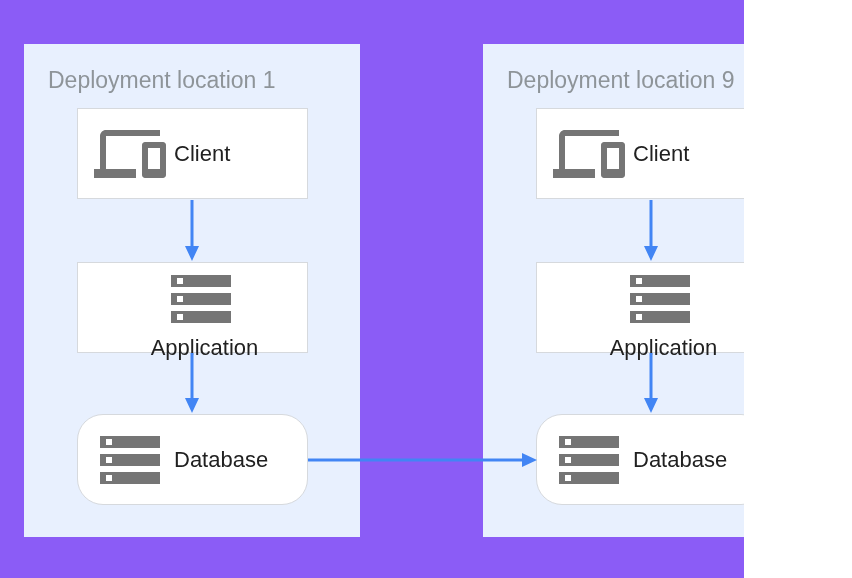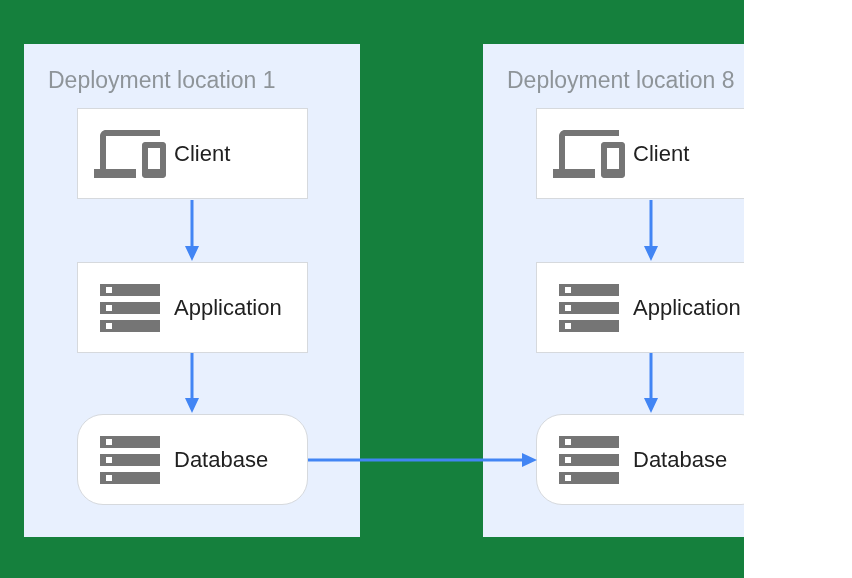--- a/index.html
+++ b/index.html
@@ -11,21 +11,21 @@
     --label-text: #212121;
     --arrow-blue: #4285F4;
   }
   * { margin: 0; padding: 0; box-sizing: border-box; }
   html, body { background: #FFFFFF; }
   body { font-family: "Liberation Sans", "DejaVu Sans", sans-serif; }
   .canvas {
     position: relative;
     width: 744px;
     height: 578px;
-    background: #15803d;
+    background: #8b5cf6;
     overflow: hidden;
   }
   .arrows {
     position: absolute;
     left: 0; top: 0;
     width: 852px;
     height: 578px;
     z-index: 2;
     pointer-events: none;
   }
@@ -60,21 +60,21 @@
     left: 53px;
     width: 231px;
     height: 91px;
     background: var(--node-bg, #FFFFFF);
     border: 1px solid var(--node-border, #D6D9DD);
     display: flex;
     align-items: center;
     padding-left: 16px;
   }
   .node-top-1 { top: 64px; }
-  .node-top-2 { top: 218px; }
+  .node-top-2 { top: 218px; flex-direction: column; }
   .node-top-3 { top: 370px; border-radius: 26px; }
   .icon {
     width: 72px;
     height: 72px;
     display: flex;
     align-items: center;
     justify-content: center;
     flex: 0 0 auto;
   }
   .icon svg { display: block; fill: var(--icon-gray, #757575); }
@@ -139,21 +139,21 @@
       <span class="icon">
         <svg viewBox="0 0 24 24" width="72" height="72">
             <path d="M2 20h20v-4H2v4zm2-3h2v2H4v-2zM2 4v4h20V4H2zm4 3H4V5h2v2zm-4 7h20v-4H2v4zm2-3h2v2H4v-2z"></path>
           </svg>
       </span>
       <span class="node-label">Database</span>
     </div>
   </section>
 
   <section class="panel" style="left:483px">
-    <h2 class="panel-title">Deployment location 8</h2>
+    <h2 class="panel-title">Deployment location 9</h2>
 
     <div class="node node-top-1">
       <span class="icon">
         <svg viewBox="0 0 24 24" width="72" height="72">
             <path d="M4 6h18V4H4c-1.1 0-2 .9-2 2v11H0v3h14v-3H4V6zm19 2h-6c-.55 0-1 .45-1 1v10c0 .55.45 1 1 1h6c.55 0 1-.45 1-1V9c0-.55-.45-1-1-1zm-1 9h-4v-7h4v7z"></path>
           </svg>
       </span>
       <span class="node-label">Client</span>
     </div>
 

